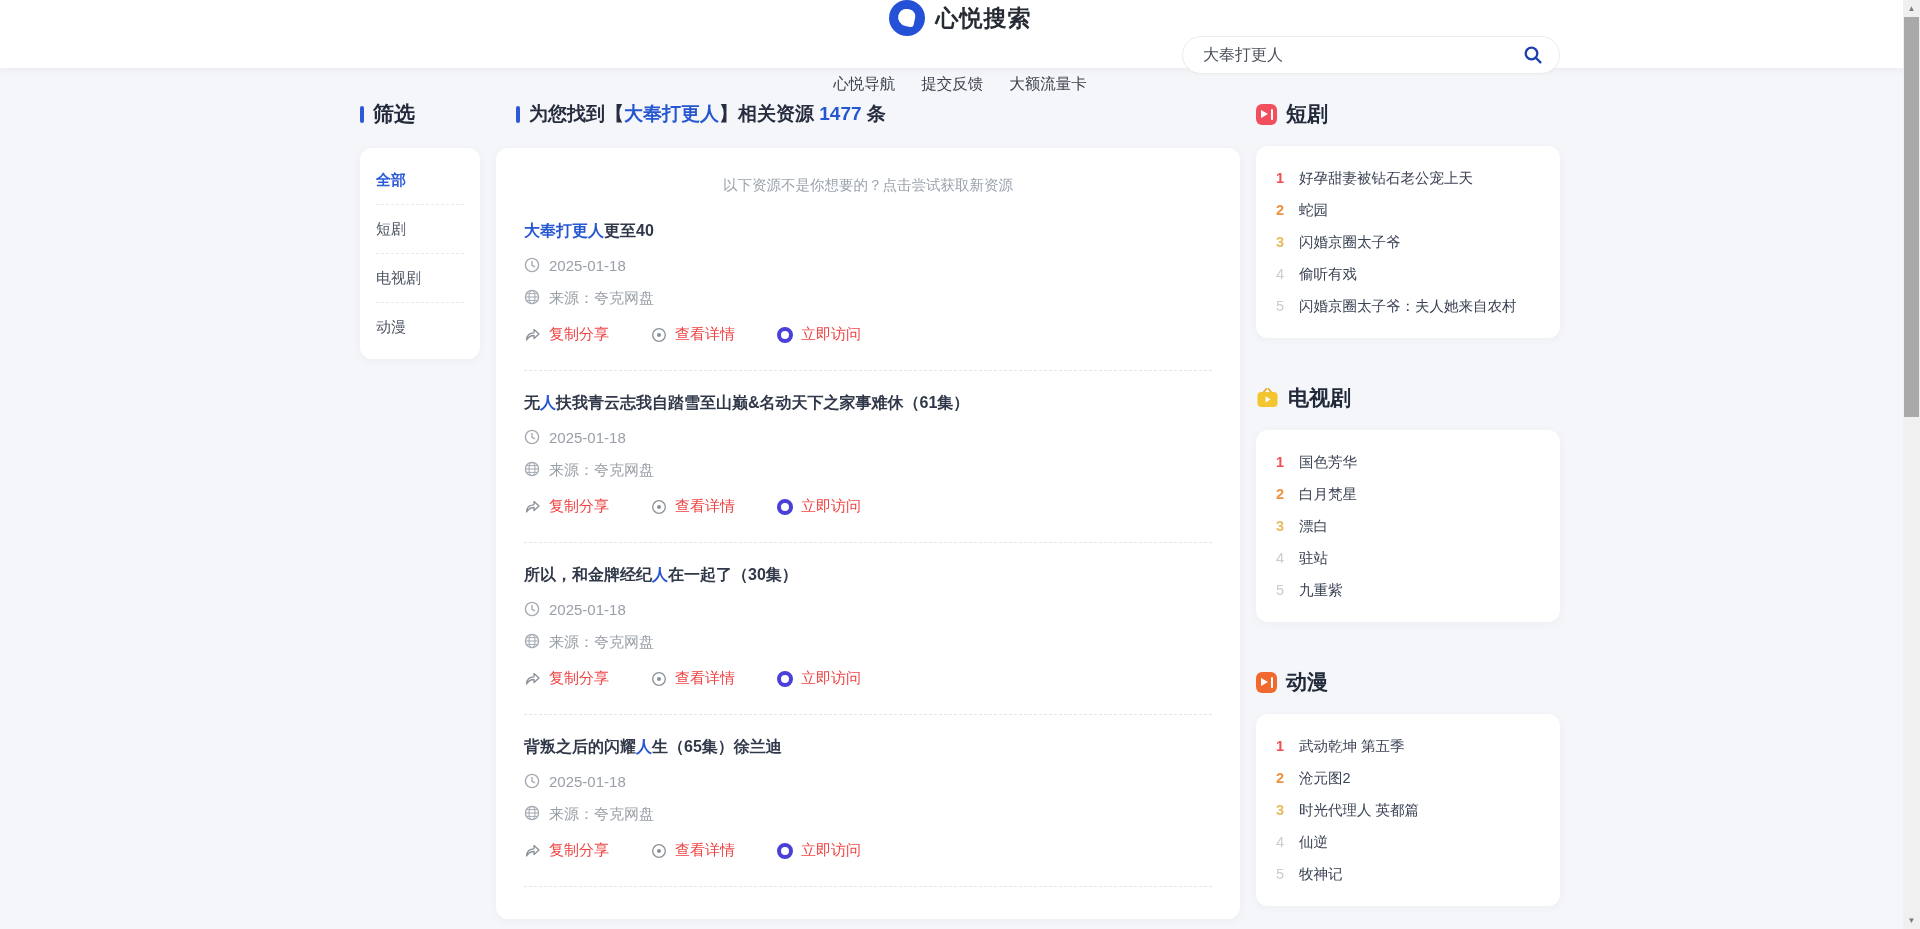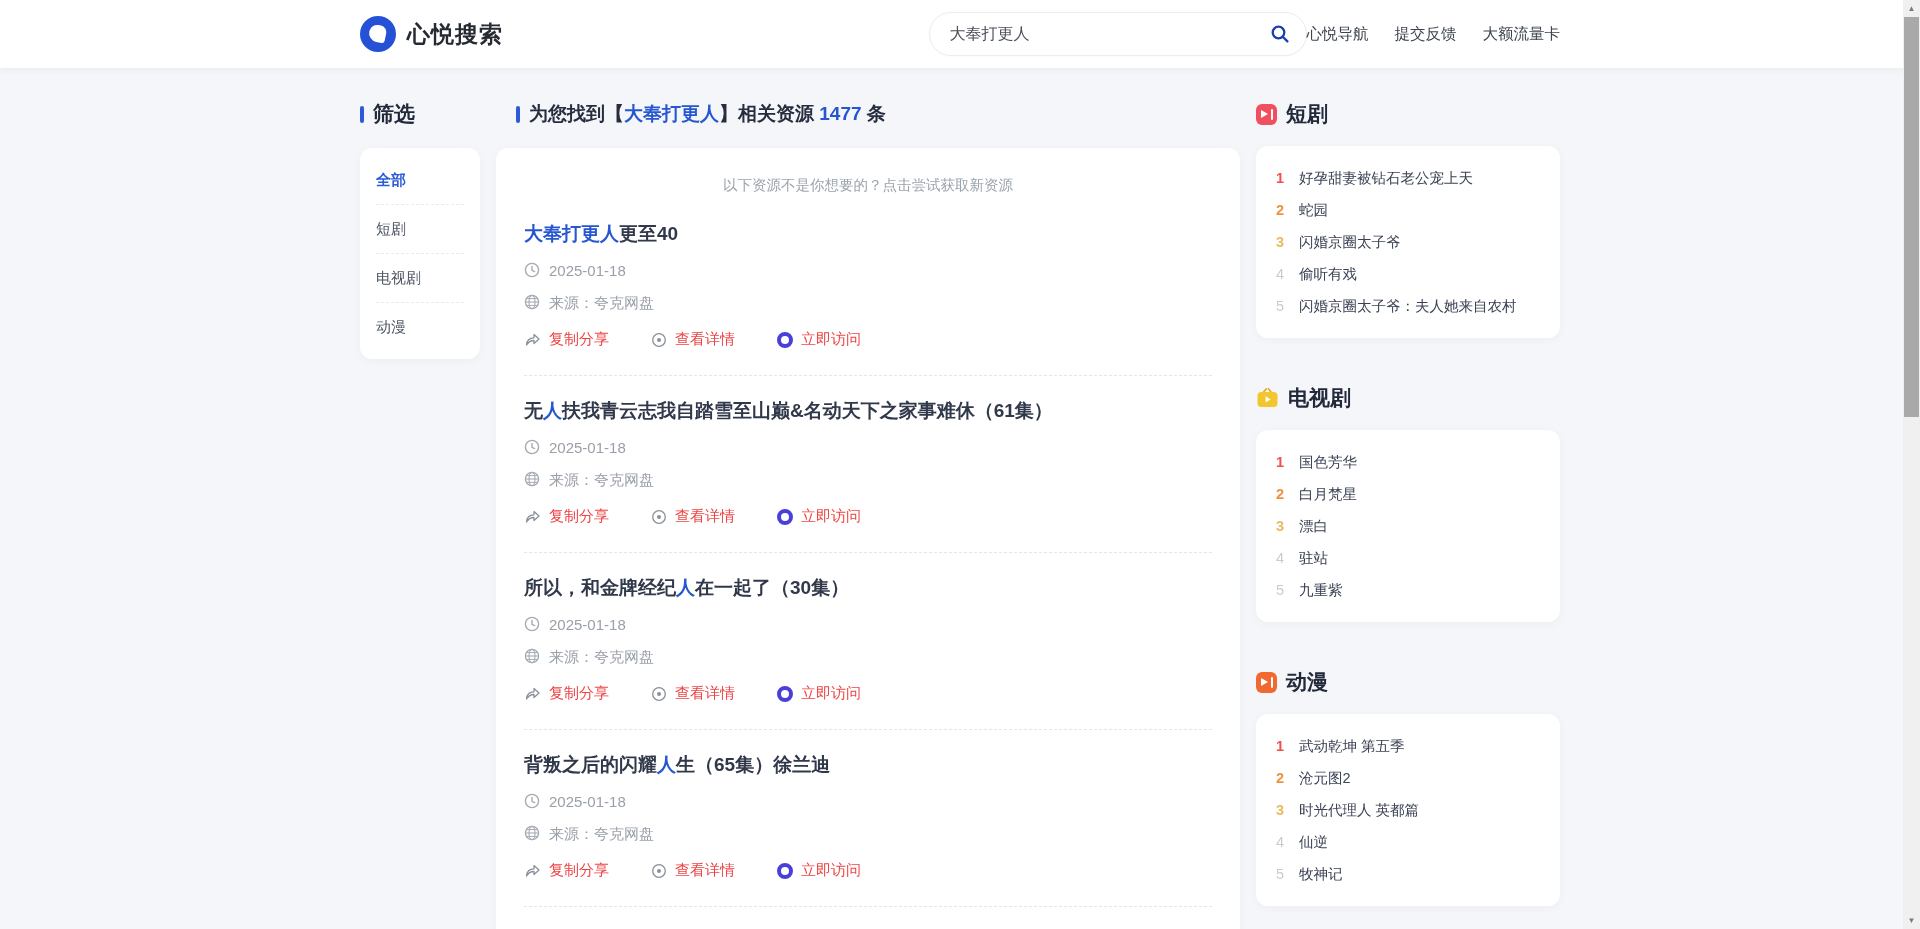--- a/index.html
+++ b/index.html
@@ -11,21 +11,21 @@
     position:relative;
   }
   
   .header {
     height:68px; background:#ffffff;
     box-shadow:0 2px 8px rgba(31,35,41,.05);
     position:relative; z-index:2;
   }
   .header-inner {
     width:1200px; margin:0 auto; height:100%;
-    display:flex; align-items:center;
+    display:flex; align-items:center;flex-direction:column;
   }
   .brand { display:flex; align-items:center; gap:11px; cursor:pointer; }
   .brand-mark {
     width:36px; height:36px; border-radius:50%;
     background:#2551d6; position:relative; flex:0 0 auto;
   }
   .brand-mark::after {
     content:""; position:absolute; left:9px; top:9px;
     width:17px; height:17px; background:#ffffff;
     border-radius:54% 46% 20% 62%;
@@ -73,21 +73,21 @@
   .filter-item:last-child { border-bottom:none; }
   .filter-item.active { color:#2b5bd7; font-weight:700; }
   
   .main-head { margin-left:20px; }
   .main-head .t { font-size:19px; font-weight:700; color:#262d3e; }
   .main-head .hl { color:#2657d0; }
   .results-card { margin-top:22px; padding:24px 28px 10px; }
   .notice { text-align:center; font-size:14.5px; color:#9aa3ad; padding:4px 0 12px; cursor:pointer; }
   .result { padding:14px 0 0; }
   .result + .result { border-top:1px dashed #e3e6ea; margin-top:20px; padding-top:22px; }
-  .r-title { font-size:19px; font-weight:700; color:#30384a; cursor:pointer; }
+  .r-title { font-size:16px; font-weight:700; color:#30384a; cursor:pointer; }
   .r-title .kw { color:#2657d0; }
   .r-meta {
     display:flex; gap:9px;
     font-size:15px; color:#9aa0a8; margin-top:15px;
   }
   .r-actions { display:flex; align-items:center; gap:42px; margin-top:17px; padding-bottom:6px; }
   .r-act { display:flex; align-items:center; gap:8px; font-size:15px; color:#ef4444; cursor:pointer; }
   .donut {
     width:16px; height:16px; border-radius:50%;
     border:4.5px solid #4a3fd8; background:#fff; flex:0 0 auto;

